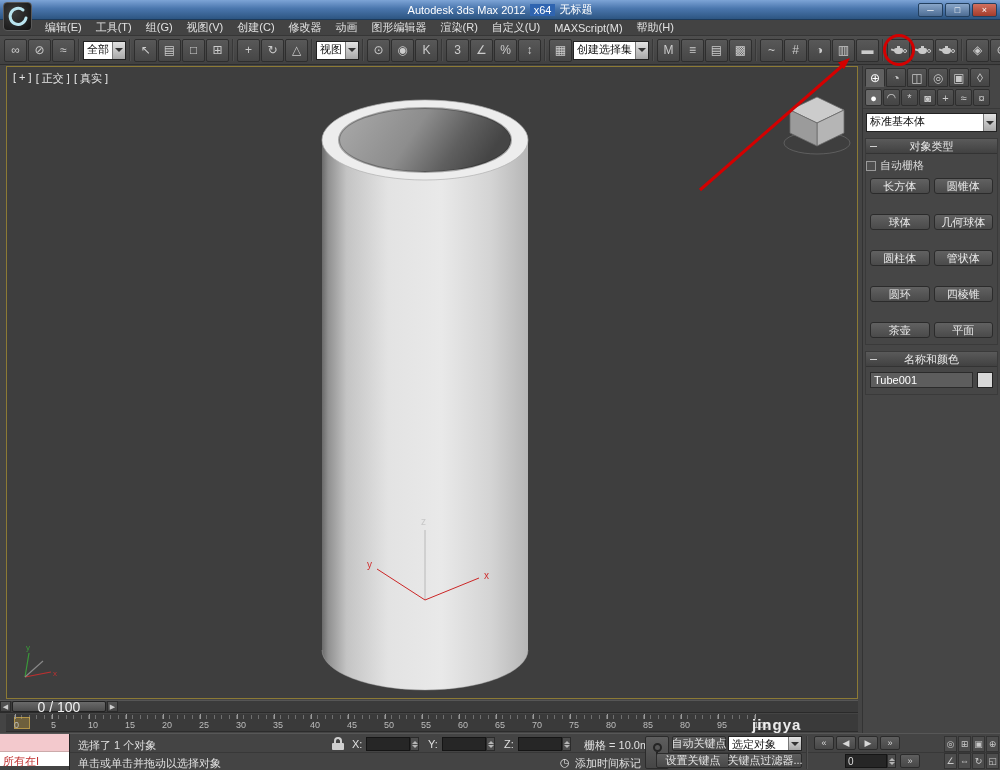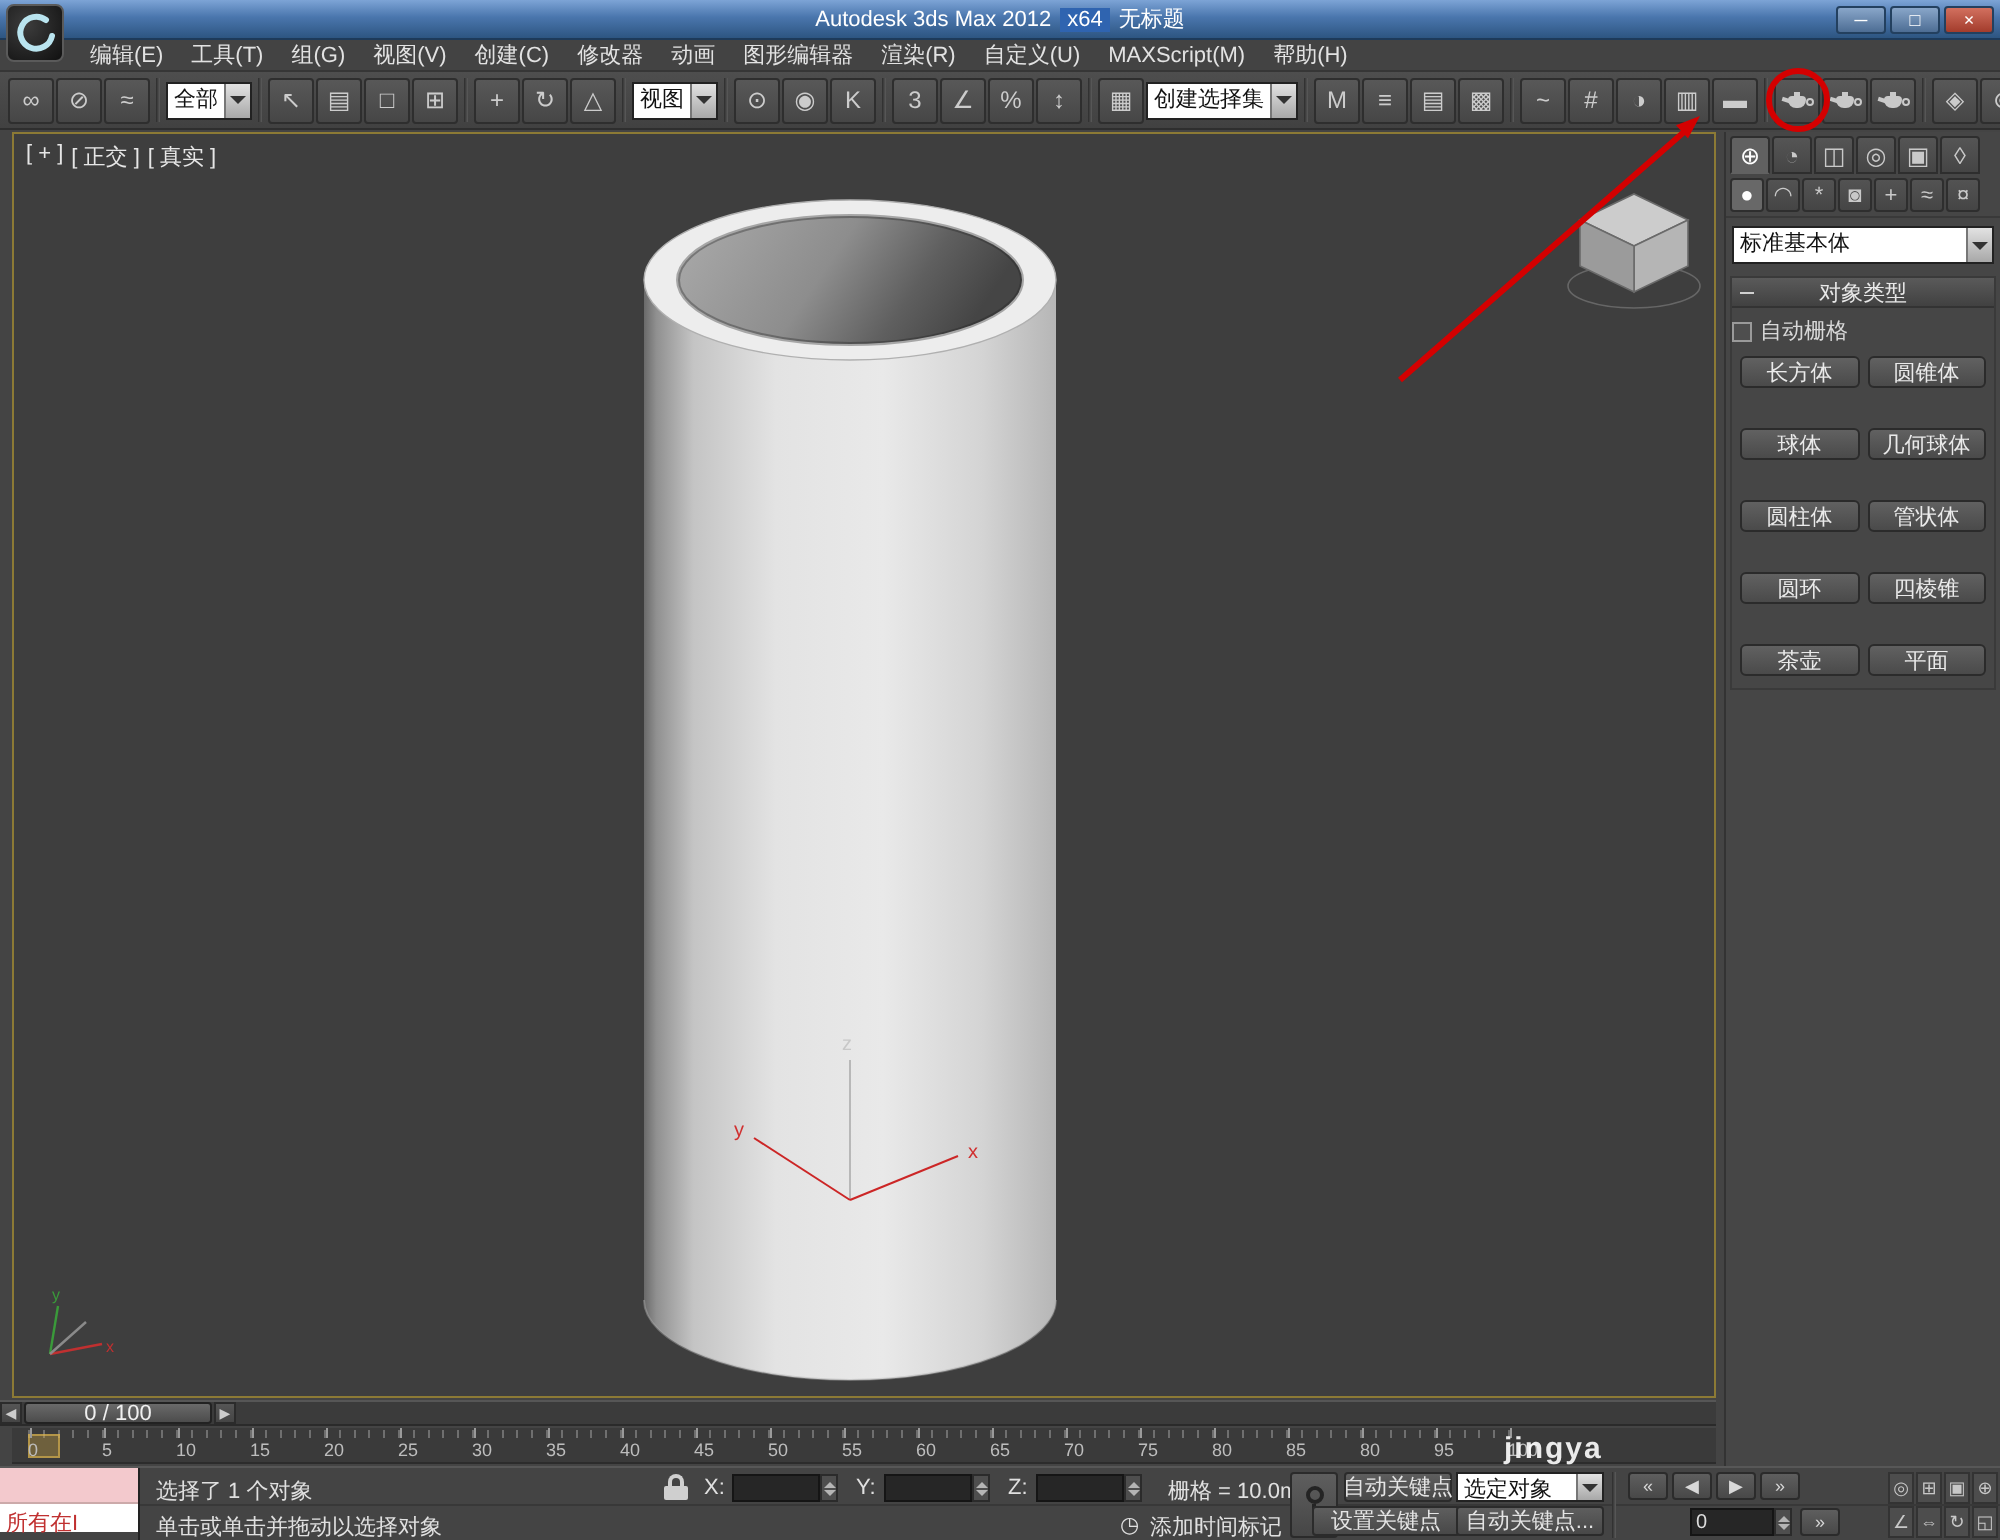--- a/index.html
+++ b/index.html
@@ -134,21 +134,21 @@
   }
   .color-swatch { width:16px; height:16px; border:1px solid #222; }
 
   
   .ts-track { left:0; top:700px; width:858px; height:13px; background:#3b3b3b;
     border-top:1px solid #565656; border-bottom:1px solid #2a2a2a; }
   .ts-arrow { position:absolute; top:0; width:11px; height:11px; display:flex; align-items:center;
     justify-content:center; font-size:7px; color:#ccc; background:linear-gradient(#555,#454545); border:1px solid #2b2b2b; }
   .ts-handle { position:absolute; left:12px; top:0; width:94px; height:11px;
     background:linear-gradient(#6a6a6a,#4c4c4c); border:1px solid #222; border-radius:2px;
-    display:flex; align-items:center; justify-content:center; font-size:11px; color:#f0f0f0; }
+    display:flex; align-items:center; justify-content:center; font-size:14px; color:#f0f0f0; }
   .ruler { left:6px; top:714px; width:852px; height:18px; background:#3a3a3a;
     border-bottom:1px solid #2c2c2c; display:flex; padding-left:8px; position:absolute; }
   .ruler-ticks { position:absolute; left:8px; top:1px; width:742px; height:4px;
     background:repeating-linear-gradient(90deg,#6f6f6f 0 1px,transparent 1px 7.4px); }
   .ruler-label { position:relative; flex:0 0 37px; width:37px; padding-top:6px; font-size:9px; color:#bdbdbd; }
   .ruler-label::before { content:""; position:absolute; left:1px; top:0; width:1px; height:5px; background:#9a9a9a; }
   .ruler-marker { position:absolute; left:8px; top:3px; width:16px; height:12px;
     background:rgba(210,170,70,.35); border:1px solid rgba(225,185,80,.6); }
 
   
@@ -559,20 +559,30 @@
         </div>
         <div class="obj-btn">
           <span>茶壶</span>
         </div>
         <div class="obj-btn">
           <span>平面</span>
         </div>
       </div>
   </div>
 
+  <div class="rollout">
+    <div class="rollout-header">
+      <i class="roll-minus"></i>
+      <span>名称和颜色</span>
+    </div>
+    <div class="name-row">
+      <input class="name-input" value="Tube001" style="">
+      <div class="color-swatch" style="background: rgb(216, 216, 216);"></div>
+    </div>
+  </div>
 </div>
 
 <div class="abs ts-track">
   <div class="ts-arrow" style="left:0">◀</div>
   <div class="ts-handle">0 / 100</div>
   <div class="ts-arrow" style="left:107px">▶</div>
 </div>
 
 <div class="ruler">
   <div class="ruler-ticks"></div>
@@ -652,21 +662,21 @@
 
   <div class="sbtn" style="left:672px; top:2px; width:54px">自动关键点</div>
   <div class="sbtn" style="left:656px; top:19px; width:74px">设置关键点</div>
 
   <div class="combo combo-white" style="left:728px; top:2px; width:74px">
     <span class="combo-text">选定对象</span>
     <span class="combo-arrow">
         <i class="tri-down"></i>
       </span>
   </div>
-  <div class="sbtn" style="left:728px; top:19px; width:74px">自动关键点...</div>
+  <div class="sbtn" style="left:728px; top:19px; width:74px">关键点过滤器...</div>
 
   <div class="vsep" style="left:806px; top:2px; height:33px"></div>
 
   <div>
 
   <div class="pbtn pb-flow" style="left: 814px; top: 2px;">
         <span>«</span>
       </div>
       <div class="pbtn pb-flow" style="left: 836px; top: 2px;">
         <span>◀</span>

